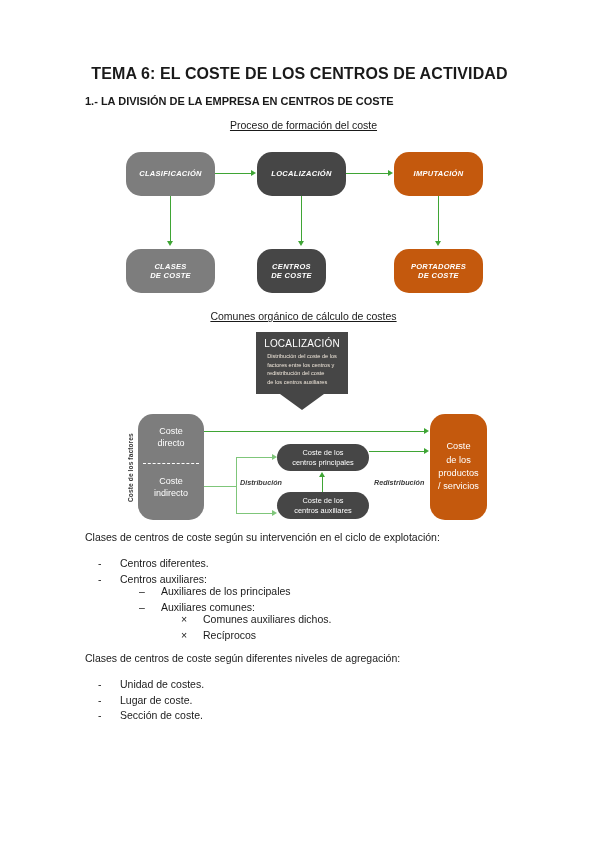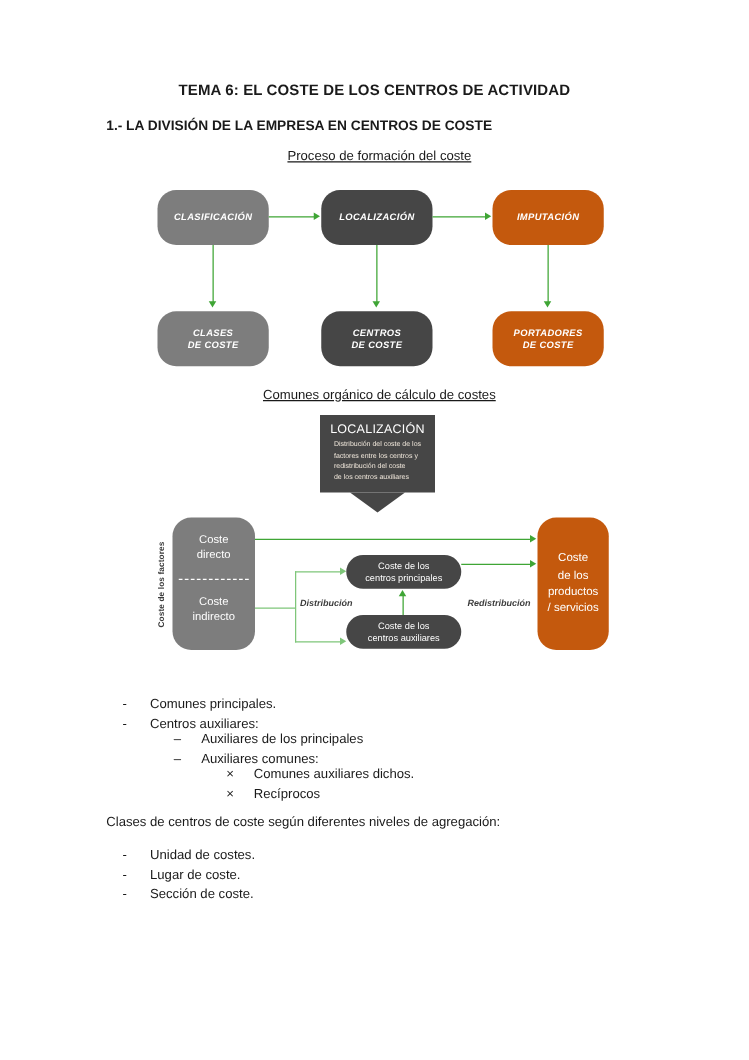--- a/index.html
+++ b/index.html
@@ -6,21 +6,21 @@
   body{
     width:599px;height:848px;background:#ffffff;
     font-family:"Liberation Sans", sans-serif;
     color:#1a1a1a;position:relative;overflow:hidden;
   }
   .page{position:relative;width:599px;height:848px;}
 
   
   .doc-title{
     position:absolute;left:0;right:0;top:65px;text-align:center;
-    font-size:12px;font-weight:bold;letter-spacing:.1px;
+    font-size:16px;font-weight:bold;letter-spacing:.1px;
   }
   .section-heading{
     position:absolute;left:85px;top:95px;
     font-size:11px;font-weight:bold;
   }
   .fig-caption{
     position:absolute;left:0;right:16px;text-align:center;
     font-size:10.5px;
     padding-left:24px;
   }
@@ -110,21 +110,21 @@
   <div class="head down" style="left:298px;top:241px;"></div>
   <div class="ln v" style="left:438px;top:196px;height:47px;"></div>
   <div class="head down" style="left:435px;top:241px;"></div>
 
   <div class="box gray" style="left:126px;top:249px;width:89px;height:44px;">
     <div>
       <div class="proc-label">CLASES</div>
       <div class="proc-label">DE COSTE</div>
     </div>
   </div>
-  <div class="box dark" style="left:257px;top:249px;width:89px;height:44px;">
+  <div class="box dark" style="left:257px;top:249px;width:69px;height:44px;">
     <div>
       <div class="proc-label">CENTROS</div>
       <div class="proc-label">DE COSTE</div>
     </div>
   </div>
   <div class="box orange" style="left:394px;top:249px;width:89px;height:44px;">
     <div>
       <div class="proc-label">PORTADORES</div>
       <div class="proc-label">DE COSTE</div>
     </div>
@@ -193,25 +193,26 @@
 
   <div class="box orange bigtxt" style="left:430px;top:414px;width:57px;height:106px;">
     <div>
       <div>Coste</div>
       <div>de los</div>
       <div>productos</div>
       <div>/ servicios</div>
     </div>
   </div>
 
+  <div class="para" id="para1">Clases de centros de coste según su intervención en el ciclo de explotación:</div>
 
   <div class="list lvl1" id="list1">
     <div class="li">
       <span class="mk">-</span>
-      <span>Comunes principales.</span>
+      <span>Centros diferentes.</span>
     </div>
     <div class="li">
       <span class="mk">-</span>
       <span>Centros auxiliares:</span>
     </div>
   </div>
 
   <div class="list lvl2" id="list1b">
     <div class="li">
       <span class="mk">–</span>

